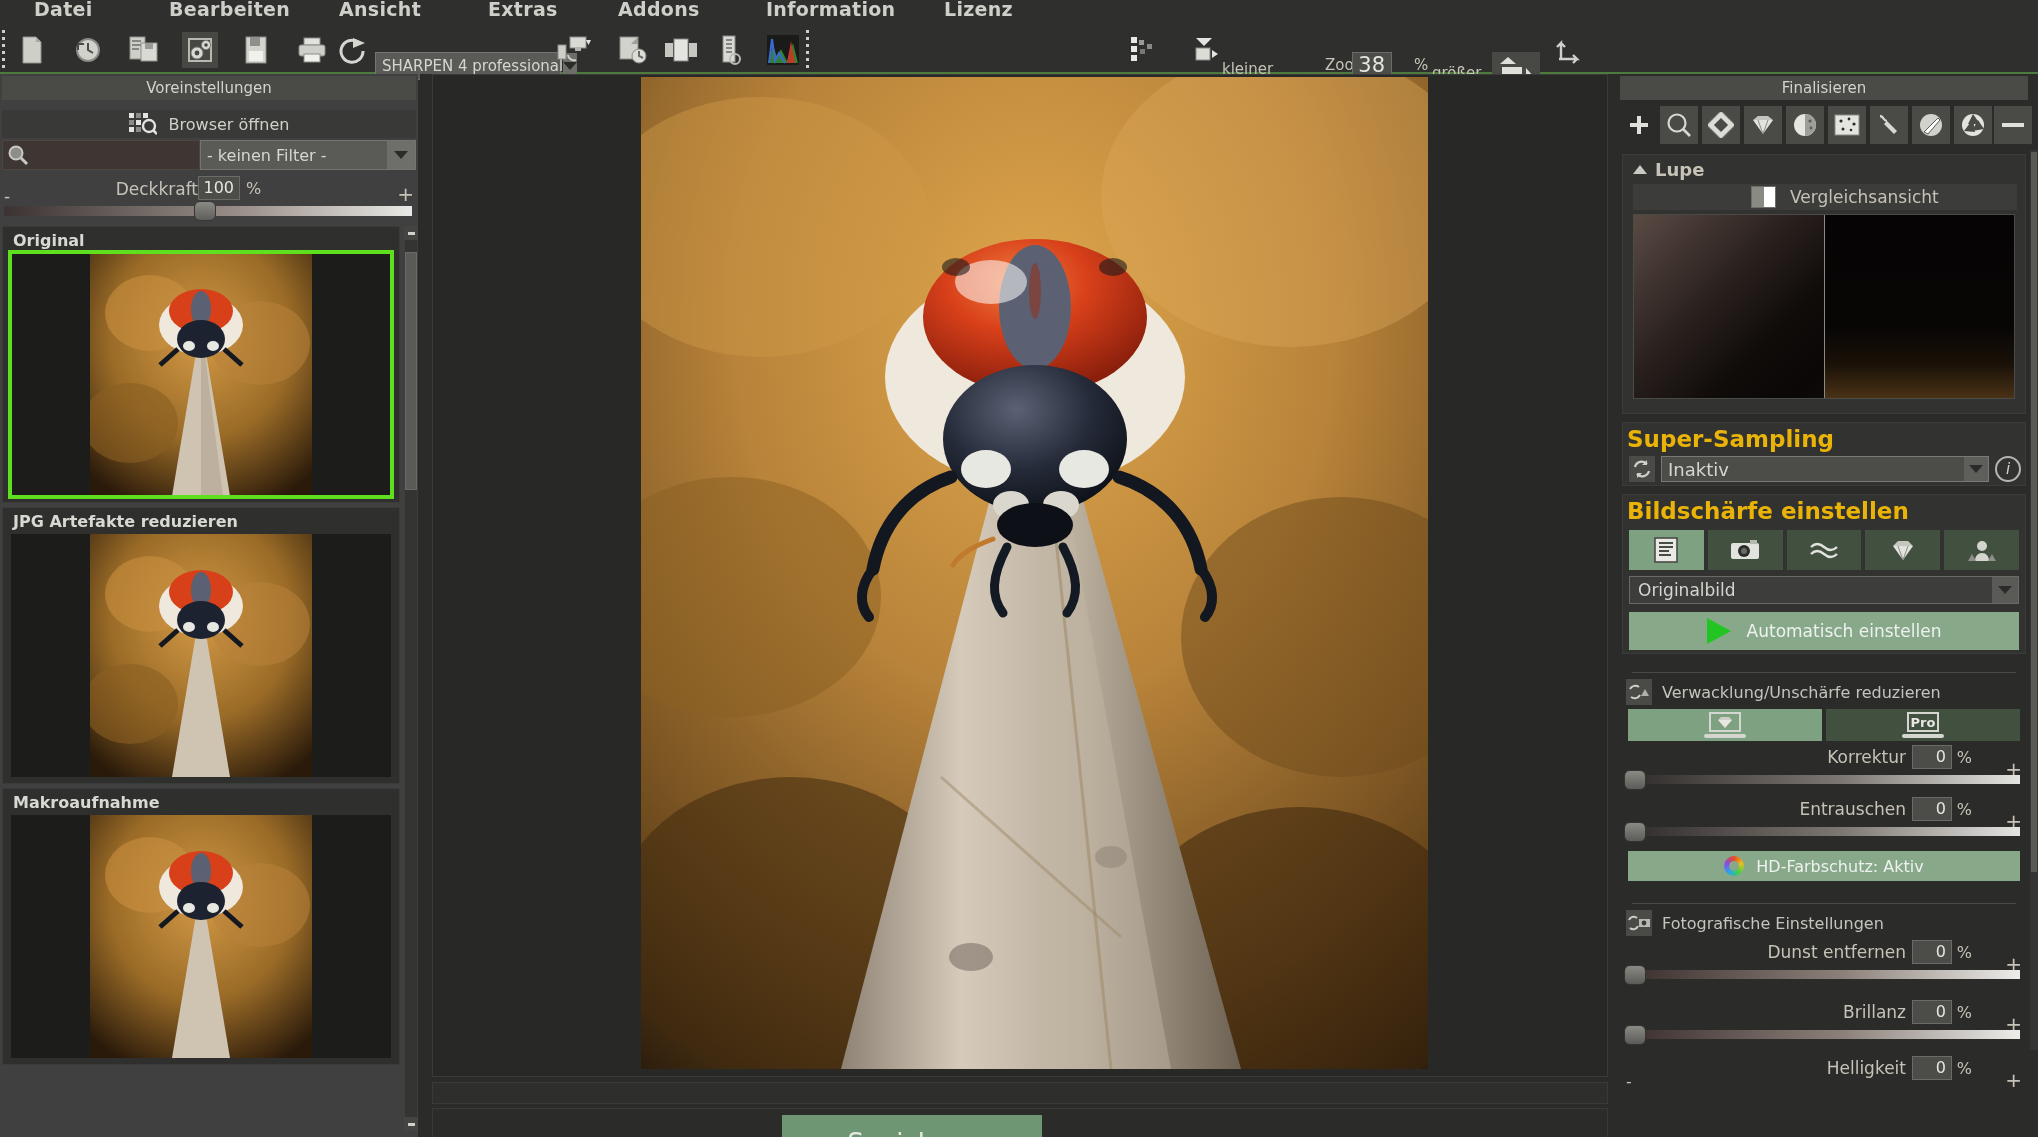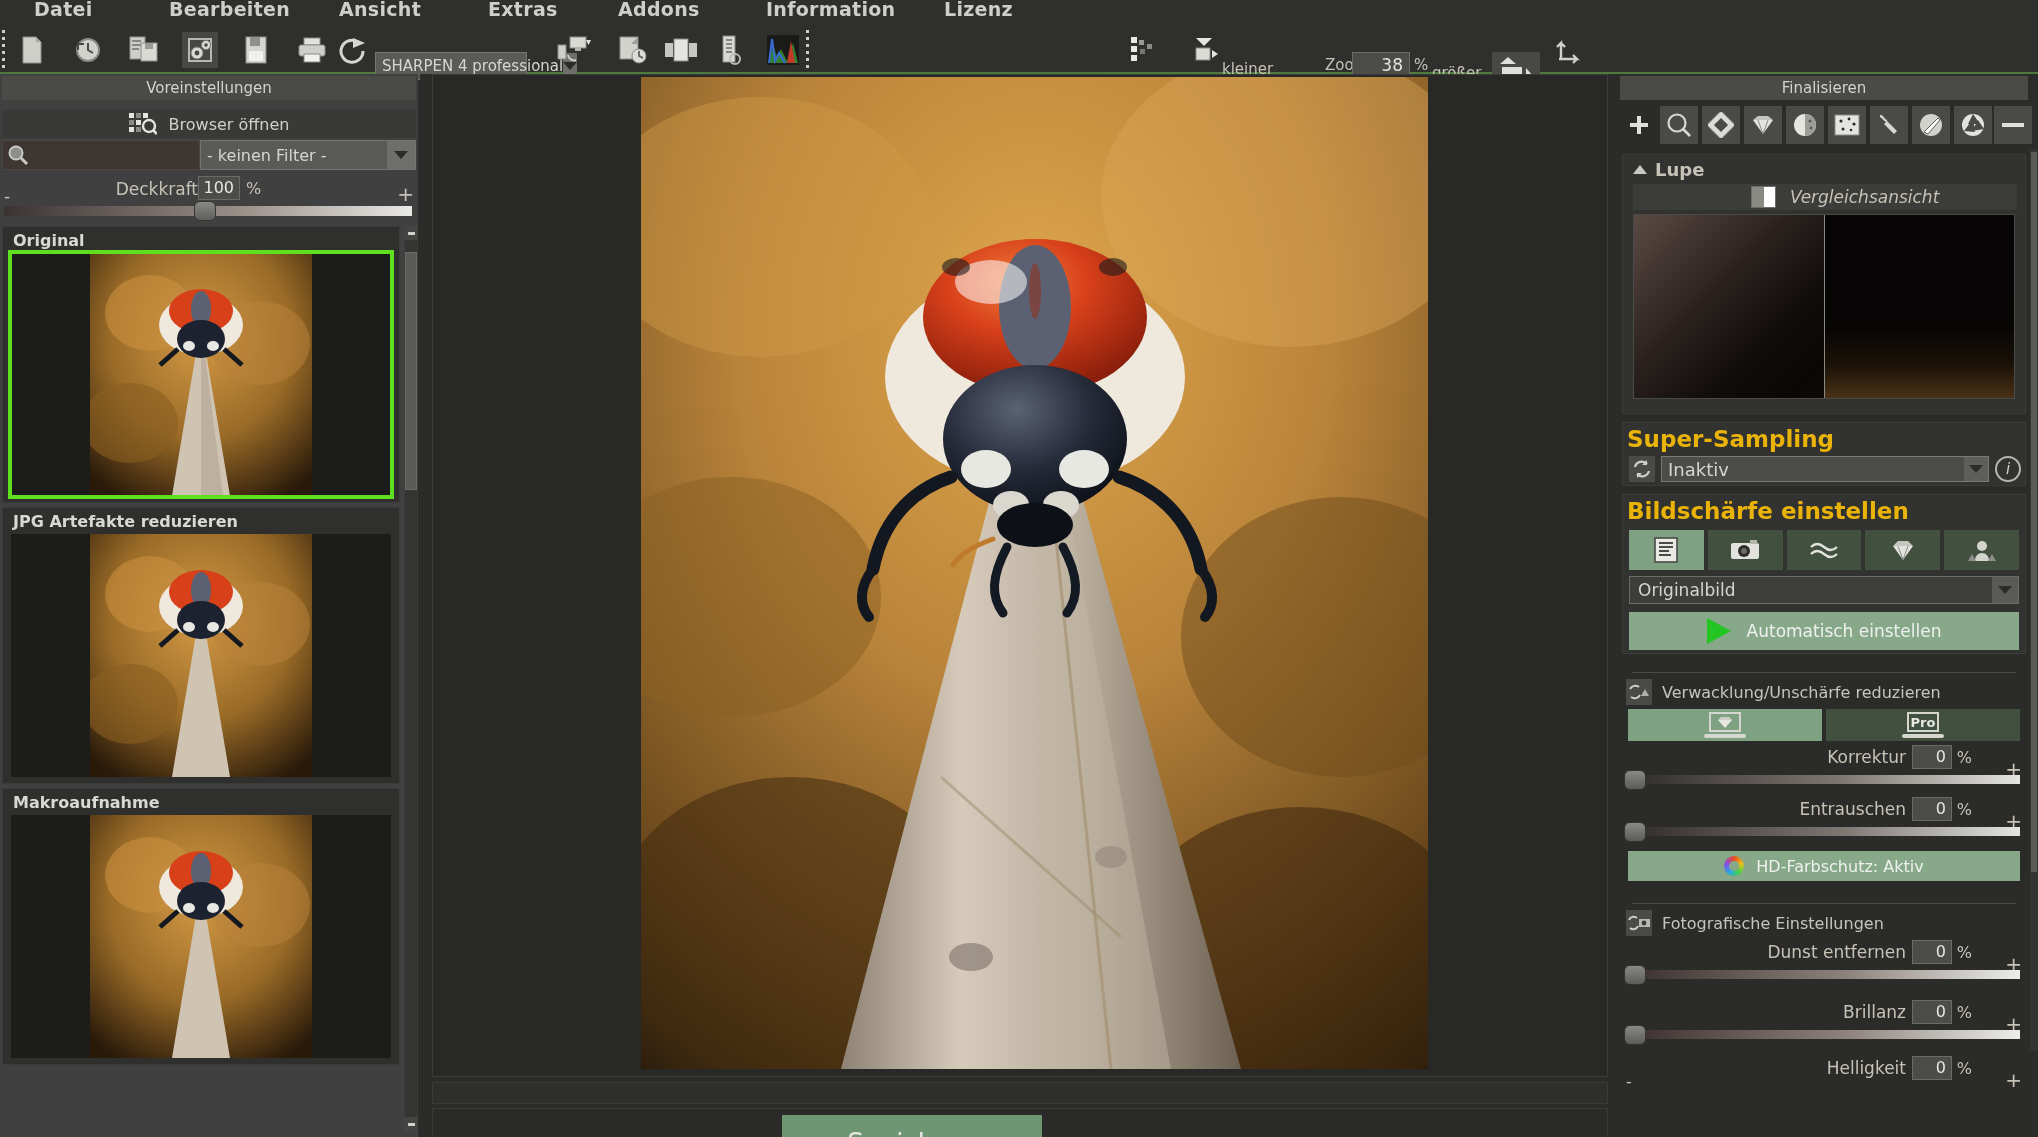--- a/index.html
+++ b/index.html
@@ -51,23 +51,23 @@
     display:flex; align-items:center; justify-content:center;
   }
   .caret-down {
     width:0;height:0;border-left:7px solid transparent;border-right:7px solid transparent;
     border-top:8px solid #2b2b2a;
   }
   
   #zoom-cluster { position:absolute; top:26px; left:1180px; height:48px; }
   .zlabel { position:absolute; font-size:15px; color:#c6c2b6; }
   #zoom-field {
-    position:absolute; left:1352px; top:26px; width:58px; height:26px;
+    position:absolute; left:1352px; top:26px; width:40px; height:26px;
     background:#4c4c49; border:1px solid #6a6a66;
-    text-align:right; font-size:17px; color:#e6e6e0; padding-right:6px; line-height:24px;
+    text-align:right; font-size:21px; color:#e6e6e0; padding-right:6px; line-height:24px;
   }
   #zoom-slider-track {
     position:absolute; left:1222px; top:56px; width:190px; height:9px;
     background:linear-gradient(to right,#4a4a47,#a9a9a4);
     border:1px solid #262625;
   }
   #zoom-slider-knob {
     position:absolute; left:1225px; top:50px; width:24px; height:22px;
     background:linear-gradient(to bottom,#8d8d88,#5f5f5b);
     border:1px solid #383836; border-radius:7px;
@@ -203,21 +203,21 @@
   }
   #lupe-head .t { font-size:18px; font-weight:bold; color:#c6c2b6; }
   #compare-row {
     margin:2px 8px 4px 10px; height:26px; background:#3c3c3a;
     display:flex; align-items:center;
   }
   #compare-toggle {
     margin-left:118px; width:25px; height:22px; border:1px solid #6d6d69;
     background:linear-gradient(to right,#8a8a85 0 50%, #ffffff 50% 100%);
   }
-  #compare-lbl { margin-left:14px; font-size:17px; color:#c6c2b6;font-style:italic; }
+  #compare-lbl { margin-left:14px; font-size:17px; color:#c6c2b6; }
   #lupe-preview {
     margin:0 10px; height:185px; border:1px solid #4a4a47; position:relative;
     background:
       linear-gradient(135deg,#5a4a44 0%, #2a211e 28%, #100c0a 46%, #0a0706 60%, #171110 80%, #3a2a20 100%);
   }
   #lupe-preview .split { position:absolute; left:50%; top:0; width:1px; height:100%; background:#8a8a85; }
   #lupe-preview .right-half {
     position:absolute; left:50%; top:0; width:50%; height:100%;
     background:linear-gradient(to bottom,#060404 0%, #080605 62%, #1b1208 82%, #4a3216 100%);
   }
@@ -348,21 +348,21 @@
         <rect x="7" y="18" width="16" height="8" fill="#f0f0ec" stroke="#8a8a86"></rect>
       </svg>
   </div>
   <div class="tb-icon" style="left:336px">
     <svg class="icon-svg" width="30" height="28" viewBox="0 0 30 28">
         <path d="M19 6a11 11 0 1 0 5 9" stroke="#d6d6d1" stroke-width="3" fill="none"></path>
         <path d="M14 2l12 5-12 5z" fill="#d6d6d1"></path>
       </svg>
   </div>
 
-  <div id="profile-select" style="left:375px; width:152px">
+  <div id="profile-select" style="left:375px; width:186px">
     <span class="txt">SHARPEN 4 professional</span>
     <span class="arrow">
         <i class="caret-down"></i>
       </span>
   </div>
 
   <div class="tb-icon" style="left:556px">
     <svg class="icon-svg" width="34" height="30" viewBox="0 0 34 30">
         <rect x="1" y="10" width="8" height="14" fill="#cfcfca" stroke="#8a8a86"></rect>
         <rect x="13" y="2" width="16" height="11" fill="#dadad5" stroke="#8a8a86"></rect>

